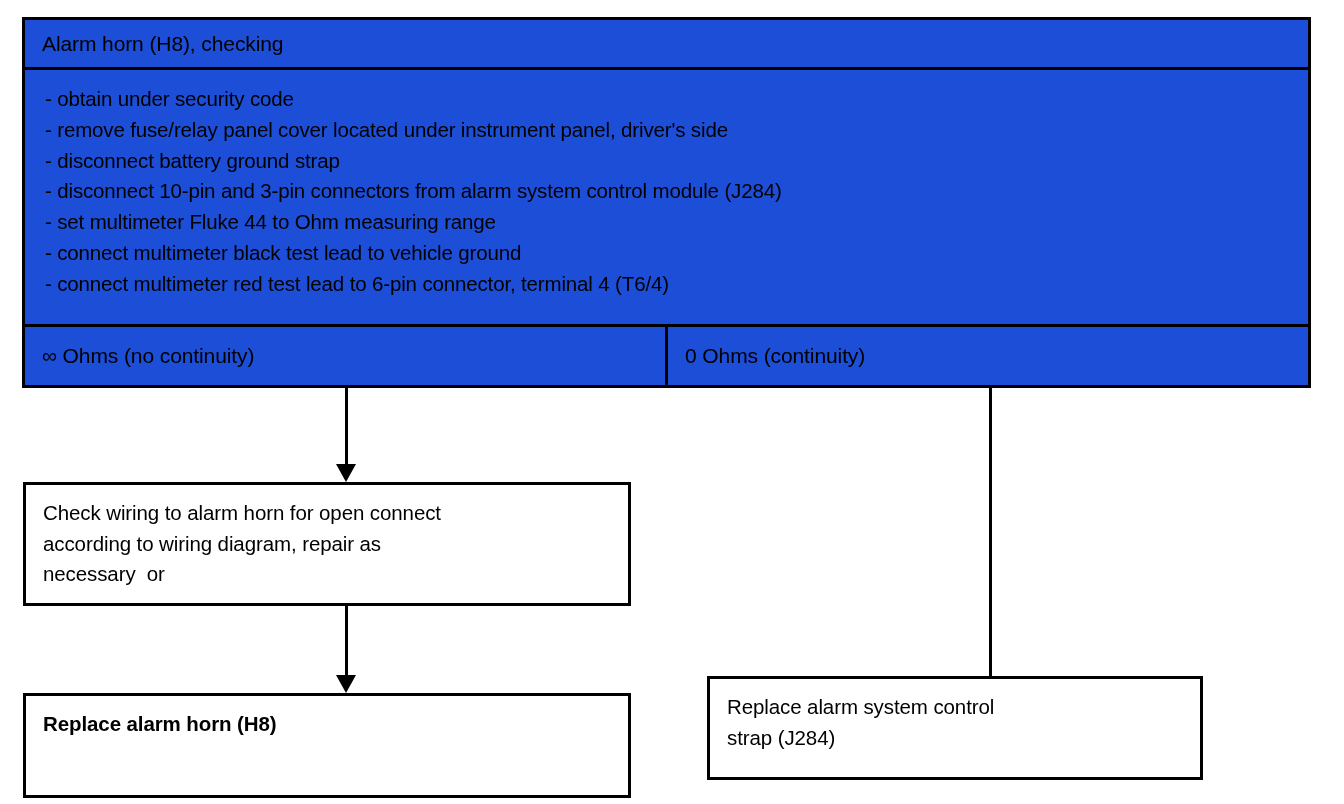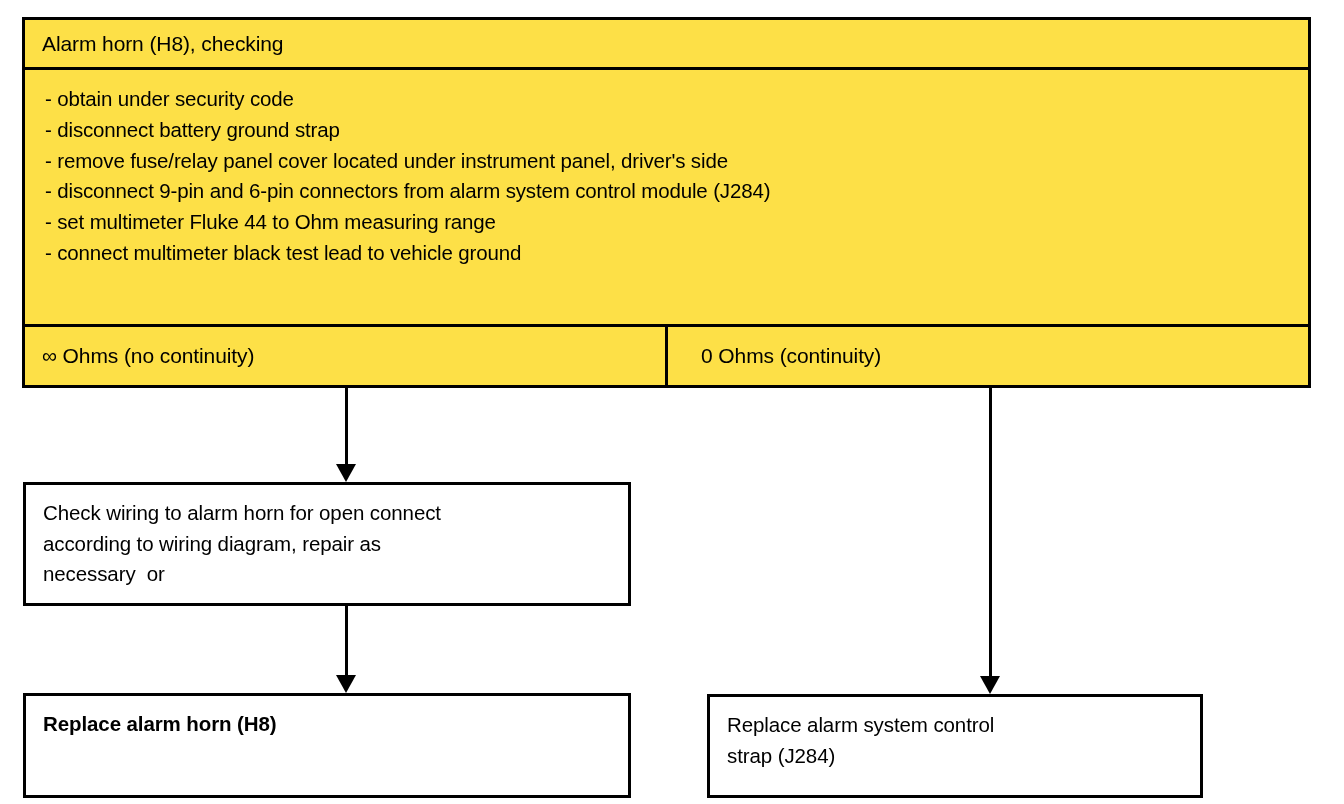--- a/index.html
+++ b/index.html
@@ -26,21 +26,21 @@
 
   
   .table {
     position: absolute;
     left: 22px;
     top: 17px;
     width: 1289px;
     height: 371px;
     border: 3px solid #000;
     box-sizing: border-box;
-    background: #fde047;
+    background: #1d4ed8;
   }
 
   .table-header {
     position: absolute;
     left: 0;
     top: 0;
     right: 0;
     height: 50px;
     border-bottom: 3px solid #000;
     box-sizing: border-box;
@@ -70,21 +70,20 @@
     letter-spacing: -0.15px;
   }
 
   .table-results {
     position: absolute;
     left: 0;
     top: 307px;
     right: 0;
     bottom: 0;
     display: flex;
-    gap: 16px;
   }
   .result-cell {
     display: flex;
     align-items: center;
     box-sizing: border-box;
   }
   .result-cell .cell-text {
     padding-left: 17px;
     font-size: 21px;
     letter-spacing: -0.1px;
@@ -121,21 +120,21 @@
   }
   #box-replace-horn {
     left: 23px;
     top: 693px;
     width: 608px;
     height: 105px;
     font-weight: bold;
   }
   #box-replace-module {
     left: 707px;
-    top: 694px;
+    top: 676px;
     width: 496px;
     height: 104px;
   }
 
   
   .connector {
     position: absolute;
   }
   .connector .stem {
     position: absolute;
@@ -184,25 +183,26 @@
 <div id="diagram">
 
   <div class="table">
 
     <div class="table-header">
       <span class="cell-text">Alarm horn (H8), checking</span>
     </div>
 
     <div class="table-steps">
       <div class="step-line">- obtain under security code</div>
+      <div class="step-line">- remove fuse/relay panel cover located under instrument panel, driver's side</div>
       <div class="step-line">- disconnect battery ground strap</div>
-      <div class="step-line">- remove fuse/relay panel cover located under instrument panel, driver's side</div>
-      <div class="step-line">- disconnect 9-pin and 6-pin connectors from alarm system control module (J284)</div>
+      <div class="step-line">- disconnect 10-pin and 3-pin connectors from alarm system control module (J284)</div>
       <div class="step-line">- set multimeter Fluke 44 to Ohm measuring range</div>
       <div class="step-line">- connect multimeter black test lead to vehicle ground</div>
+      <div class="step-line">- connect multimeter red test lead to 6-pin connector, terminal 4 (T6/4)</div>
     </div>
 
     <div class="table-results">
       <div class="result-cell result-left">
         <span class="cell-text">∞ Ohms (no continuity)</span>
       </div>
       <div class="result-cell result-right">
         <span class="cell-text">0 Ohms (continuity)</span>
       </div>
     </div>

